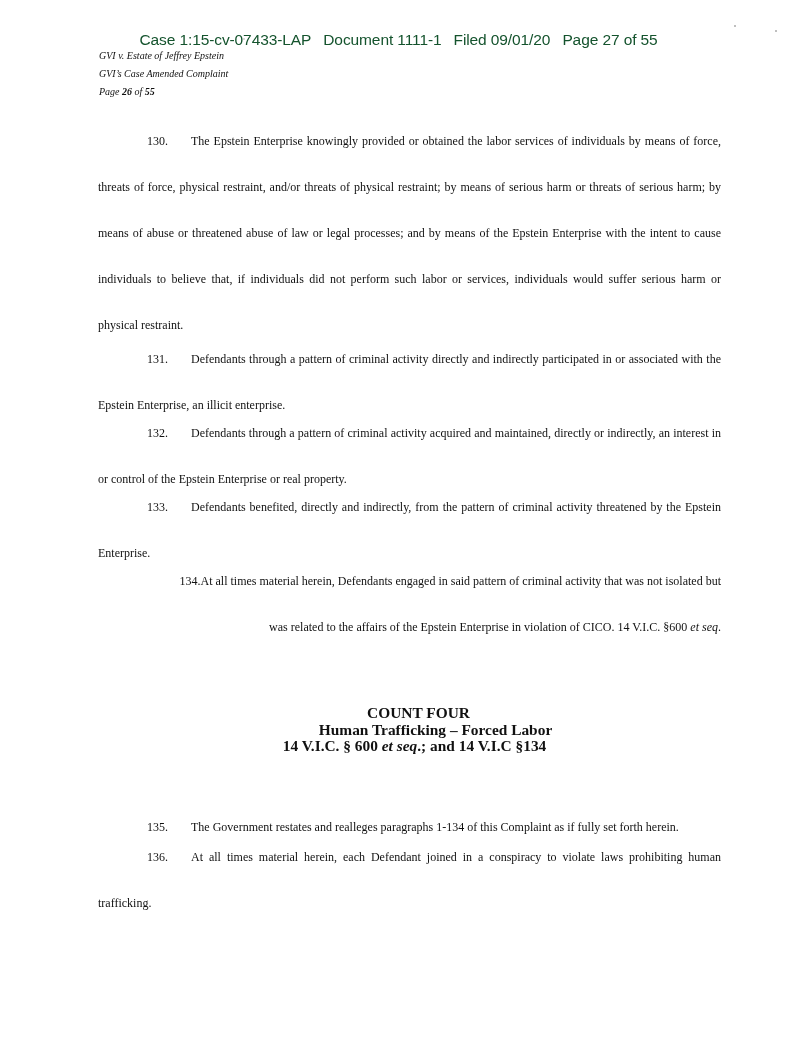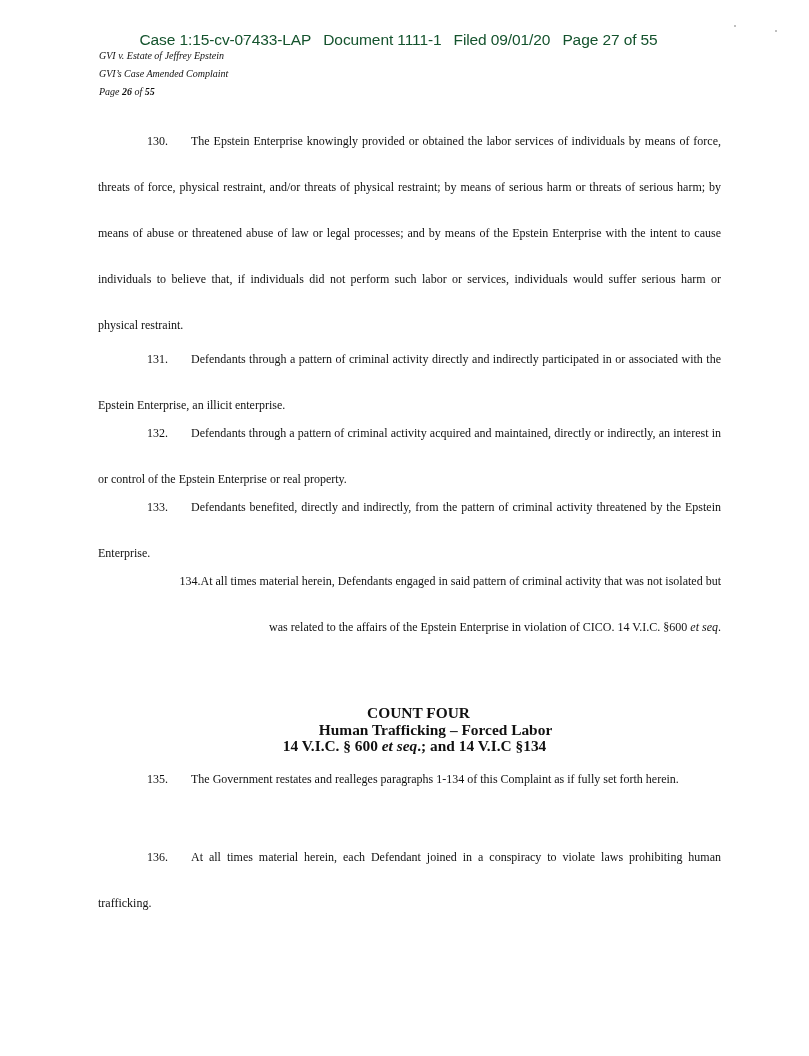--- a/index.html
+++ b/index.html
@@ -72,21 +72,21 @@
       text-align: center;
       font-weight: bold;
       font-size: 15.4px;
       line-height: 16.5px;
       margin-top: 28px;
     }
     .count-heading div { margin: 0; }
     .count-heading .h1 { padding-left: 18px; }
     .count-heading .h2 { padding-left: 52px; }
     .count-heading .h4 { padding-left: 10px; }
-    .p135 { top: 756px; }
+    .p135 { top: 804px; }
     .p136 { top: 834px; }
   </style>
 </head>
 <body>
 
 <div class="ecf-header">
   <span>Case 1:15-cv-07433-LAP</span><span>Document 1111-1</span><span>Filed 09/01/20</span><span>Page 27 of 55</span>
 </div>
 
 <div class="speck" style="left:734px; top:25px;"></div>

